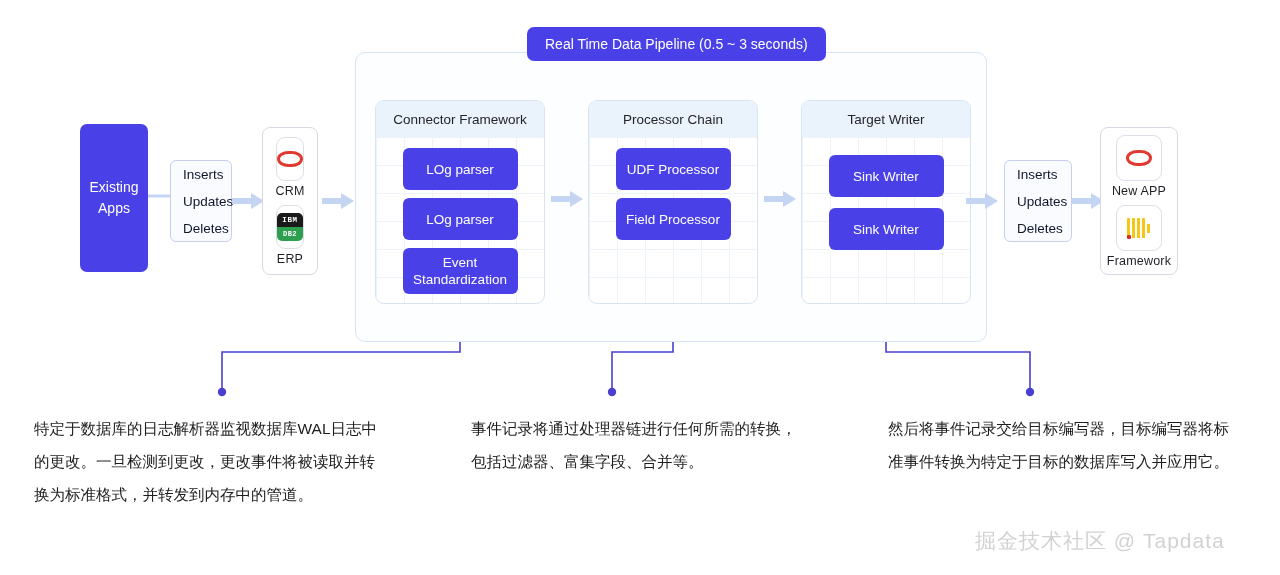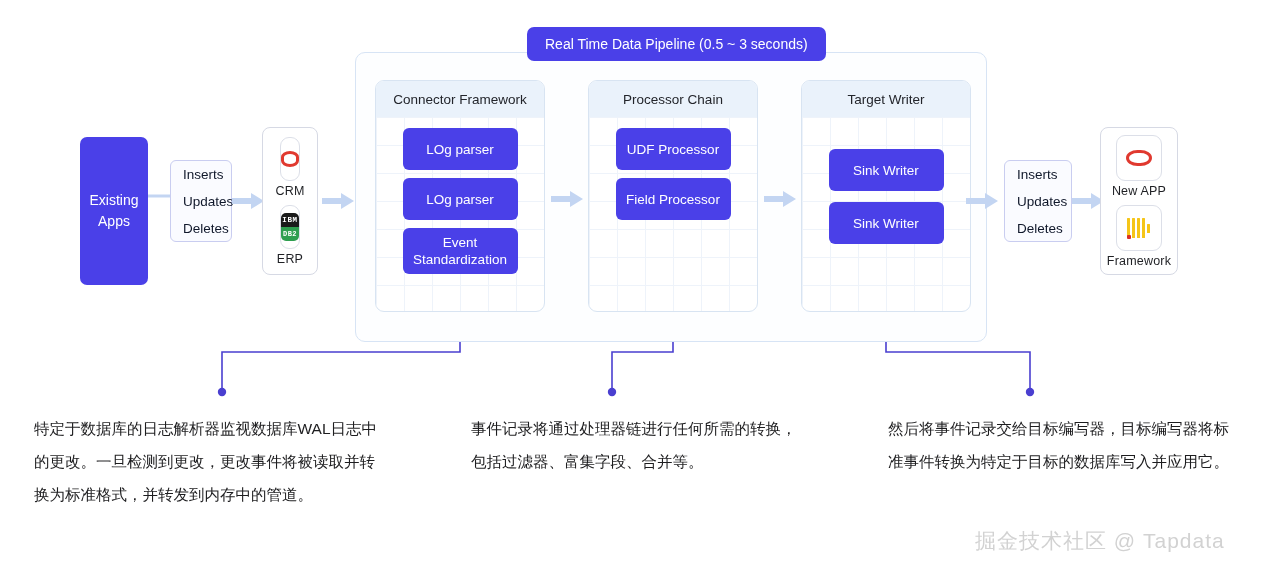--- a/index.html
+++ b/index.html
@@ -14,21 +14,21 @@
     color: #1c1c1e;
   }
 
   .stage { position: absolute; inset: 0; }
 
   
   .abs { position: absolute; }
 
   
   #existing-apps {
-    left: 80px; top: 137px; width: 68px; height: 148px;
+    left: 80px; top: 124px; width: 68px; height: 148px;
     background: #4a40e8;
     border-radius: 7px;
     display: flex; flex-direction: column;
     align-items: center; justify-content: center;
     color: #ffffff; font-size: 14px; line-height: 21px;
     text-align: center;
   }
 
   
   .iud-box {
@@ -53,21 +53,21 @@
     align-items: center; justify-content: center;
     gap: 7px;
     padding: 9px 0;
   }
   #source-col { left: 262px; top: 127px; width: 56px; height: 148px; }
   #target-col { left: 1100px; top: 127px; width: 78px; height: 148px; }
 
   .icon-item { display: flex; flex-direction: column; align-items: center; gap: 3px; }
 
   .icon-tile {
-    width: 20px; height: 44px;
+    width: 28px; height: 44px;
     border: 1px solid #dcdfe8;
     border-radius: 9px;
     background: #fff;
     display: flex; align-items: center; justify-content: center;
   }
   #target-col .icon-tile { width: 46px; height: 46px; }
 
   .icon-label { font-size: 12.5px; color: #1f2024; letter-spacing: .2px; }
   #target-col .icon-label { font-size: 12.5px; }
 
@@ -125,21 +125,21 @@
     background: #4a40e8; color: #fff;
     border-radius: 7px;
     padding: 9px 18px;
     font-size: 14px;
     white-space: nowrap;
     z-index: 5;
   }
 
   
   .stage-box {
-    top: 80px; width: 170px; height: 232px;
+    top: 100px; width: 170px; height: 204px;
     border: 1px solid #d8e4f2;
     border-radius: 9px;
     background: #ffffff;
     overflow: hidden;
     display: flex; flex-direction: column;
   }
   #stage-connector { left: 375px; }
   #stage-processor { left: 588px; }
   #stage-target    { left: 801px; }
 

